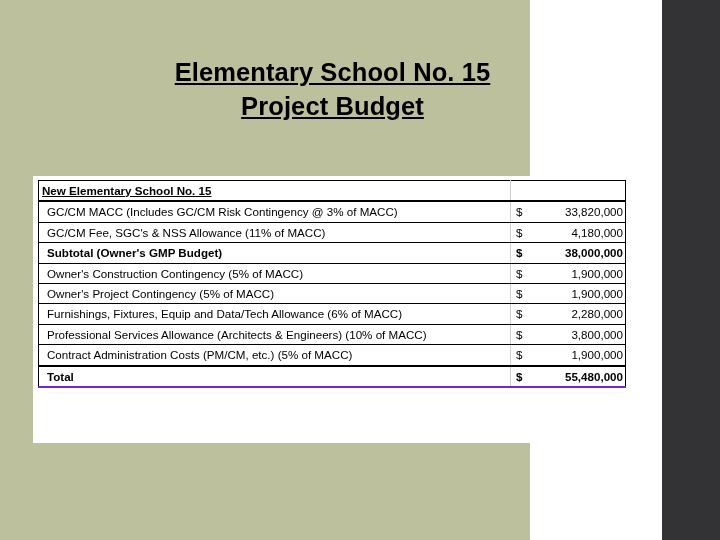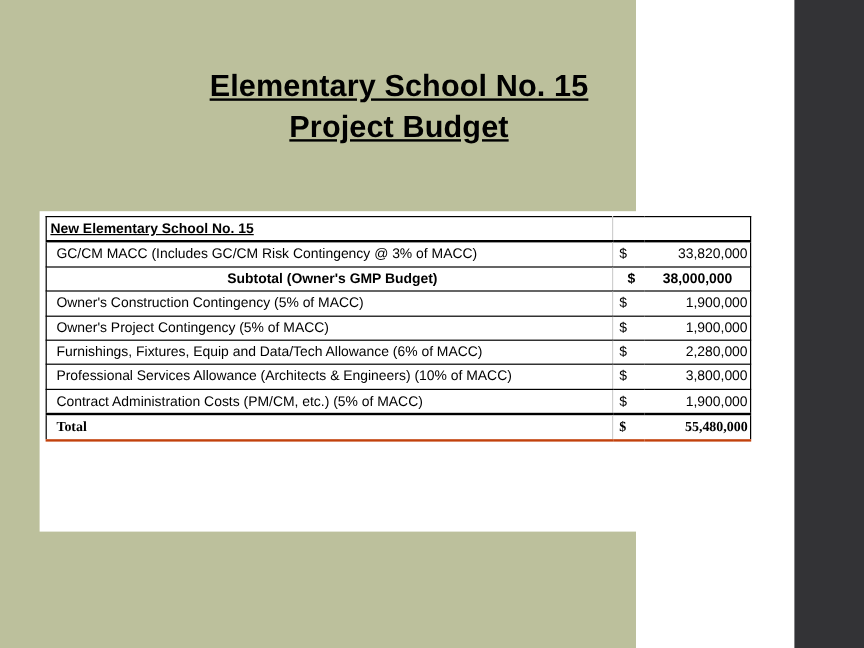--- a/index.html
+++ b/index.html
@@ -120,25 +120,25 @@
     padding-left: 5px;
     padding-right: 0;
   }
   td.amt {
     text-align: right;
     border-left: none;
     padding-right: 2px;
   }
   tr.bold td { font-weight: bold; }
   tr.first-data td { border-top: 2px solid #000000; }
-  tr.total-row td { border-bottom: 2px solid #c2410c; font-family: Liberation Serif, serif; }
+  tr.total-row td { border-bottom: 2px solid #6d28d9; }
   tr.total-row td.desc { border-top: 2px solid #000000; }
   tr.total-row td.cur,
   tr.total-row td.amt { border-top: 2px solid #000000; }
-  tr.subtotal-row td { border-top: 1px solid #000000; text-align: center; }
+  tr.subtotal-row td { border-top: 1px solid #000000; }
 </style>
 </head>
 <body>
 
 <div class="slide-root">
 
   <div class="slide-canvas">
 
     <div class="slide-title">
       <span class="title-line">Elementary School No. 15</span>
@@ -159,20 +159,25 @@
             <td class="hdr-desc"><span class="hdr-text">New Elementary School No. 15</span></td>
             <td class="hdr-blank" colspan="2"></td>
           </tr>
 
           <tr class="first-data">
             <td class="desc">GC/CM MACC (Includes GC/CM Risk Contingency @ 3% of MACC)</td>
             <td class="cur">$</td>
             <td class="amt">33,820,000</td>
           </tr>
 
+          <tr>
+            <td class="desc">GC/CM Fee, SGC's &amp; NSS Allowance (11% of MACC)</td>
+            <td class="cur">$</td>
+            <td class="amt">4,180,000</td>
+          </tr>
 
           <tr class="bold subtotal-row">
             <td class="desc">Subtotal (Owner's GMP Budget)</td>
             <td class="cur">$</td>
             <td class="amt">38,000,000</td>
           </tr>
 
           <tr>
             <td class="desc">Owner's Construction Contingency (5% of MACC)</td>
             <td class="cur">$</td>

